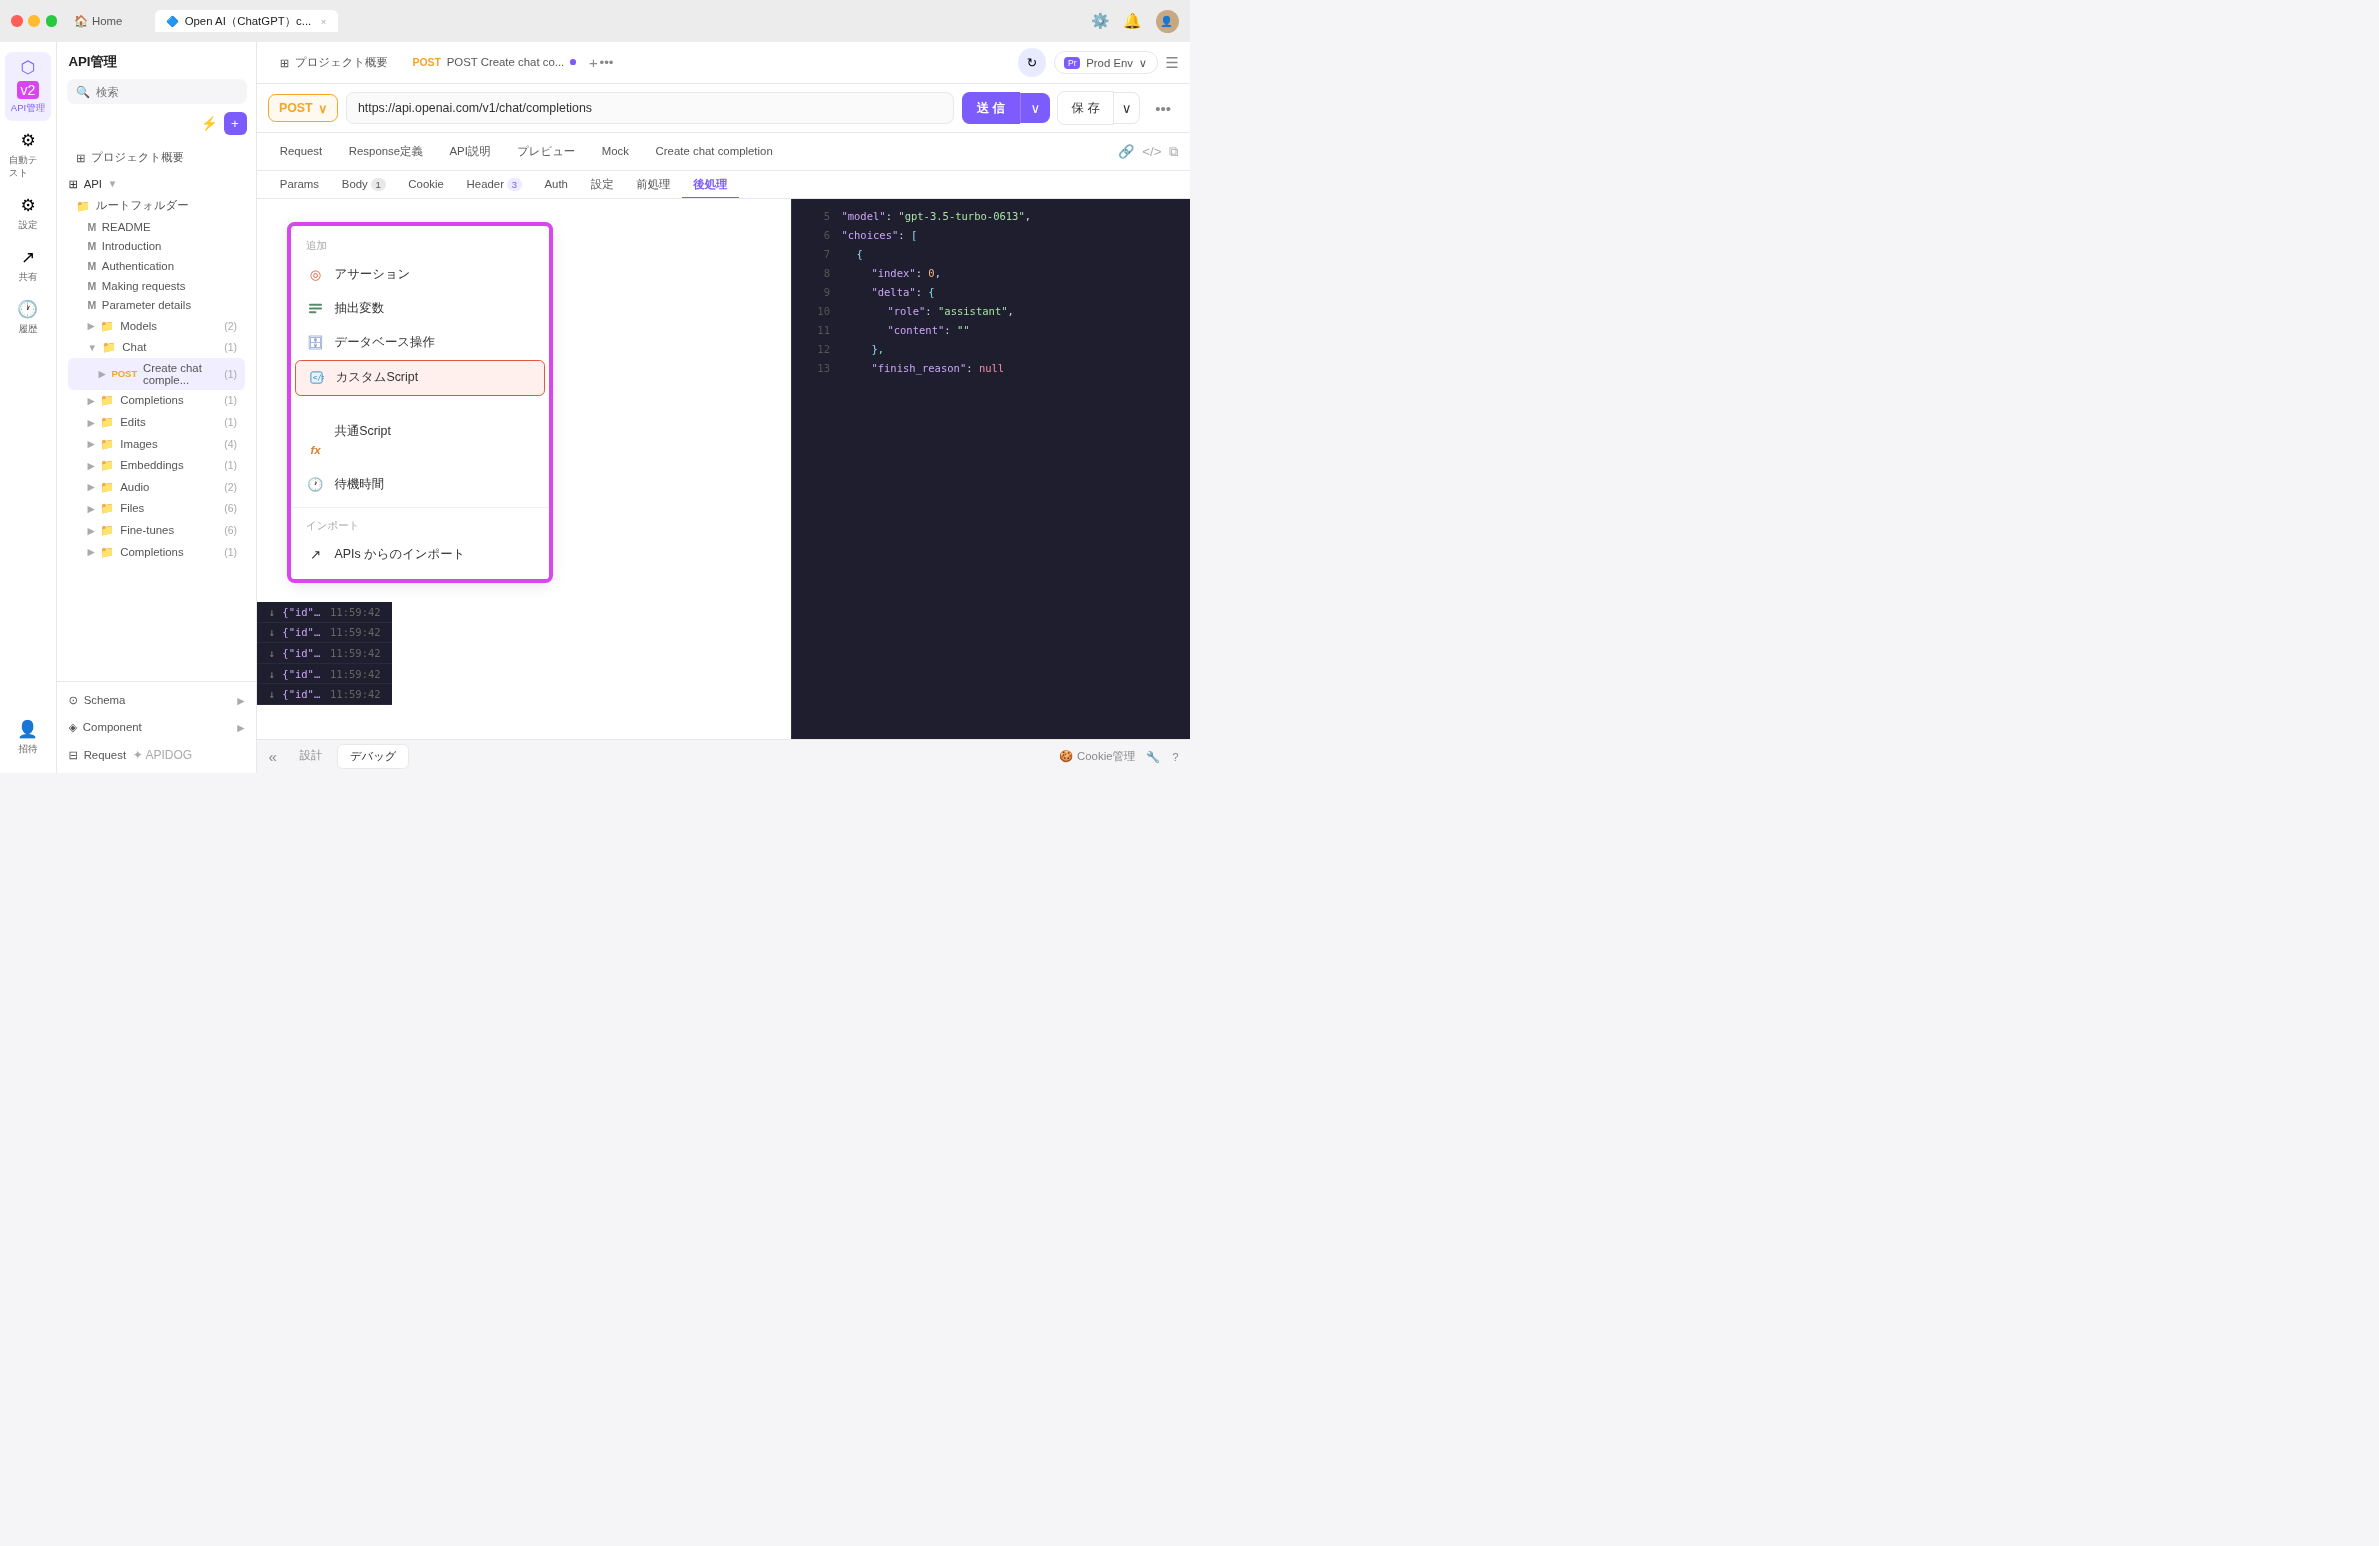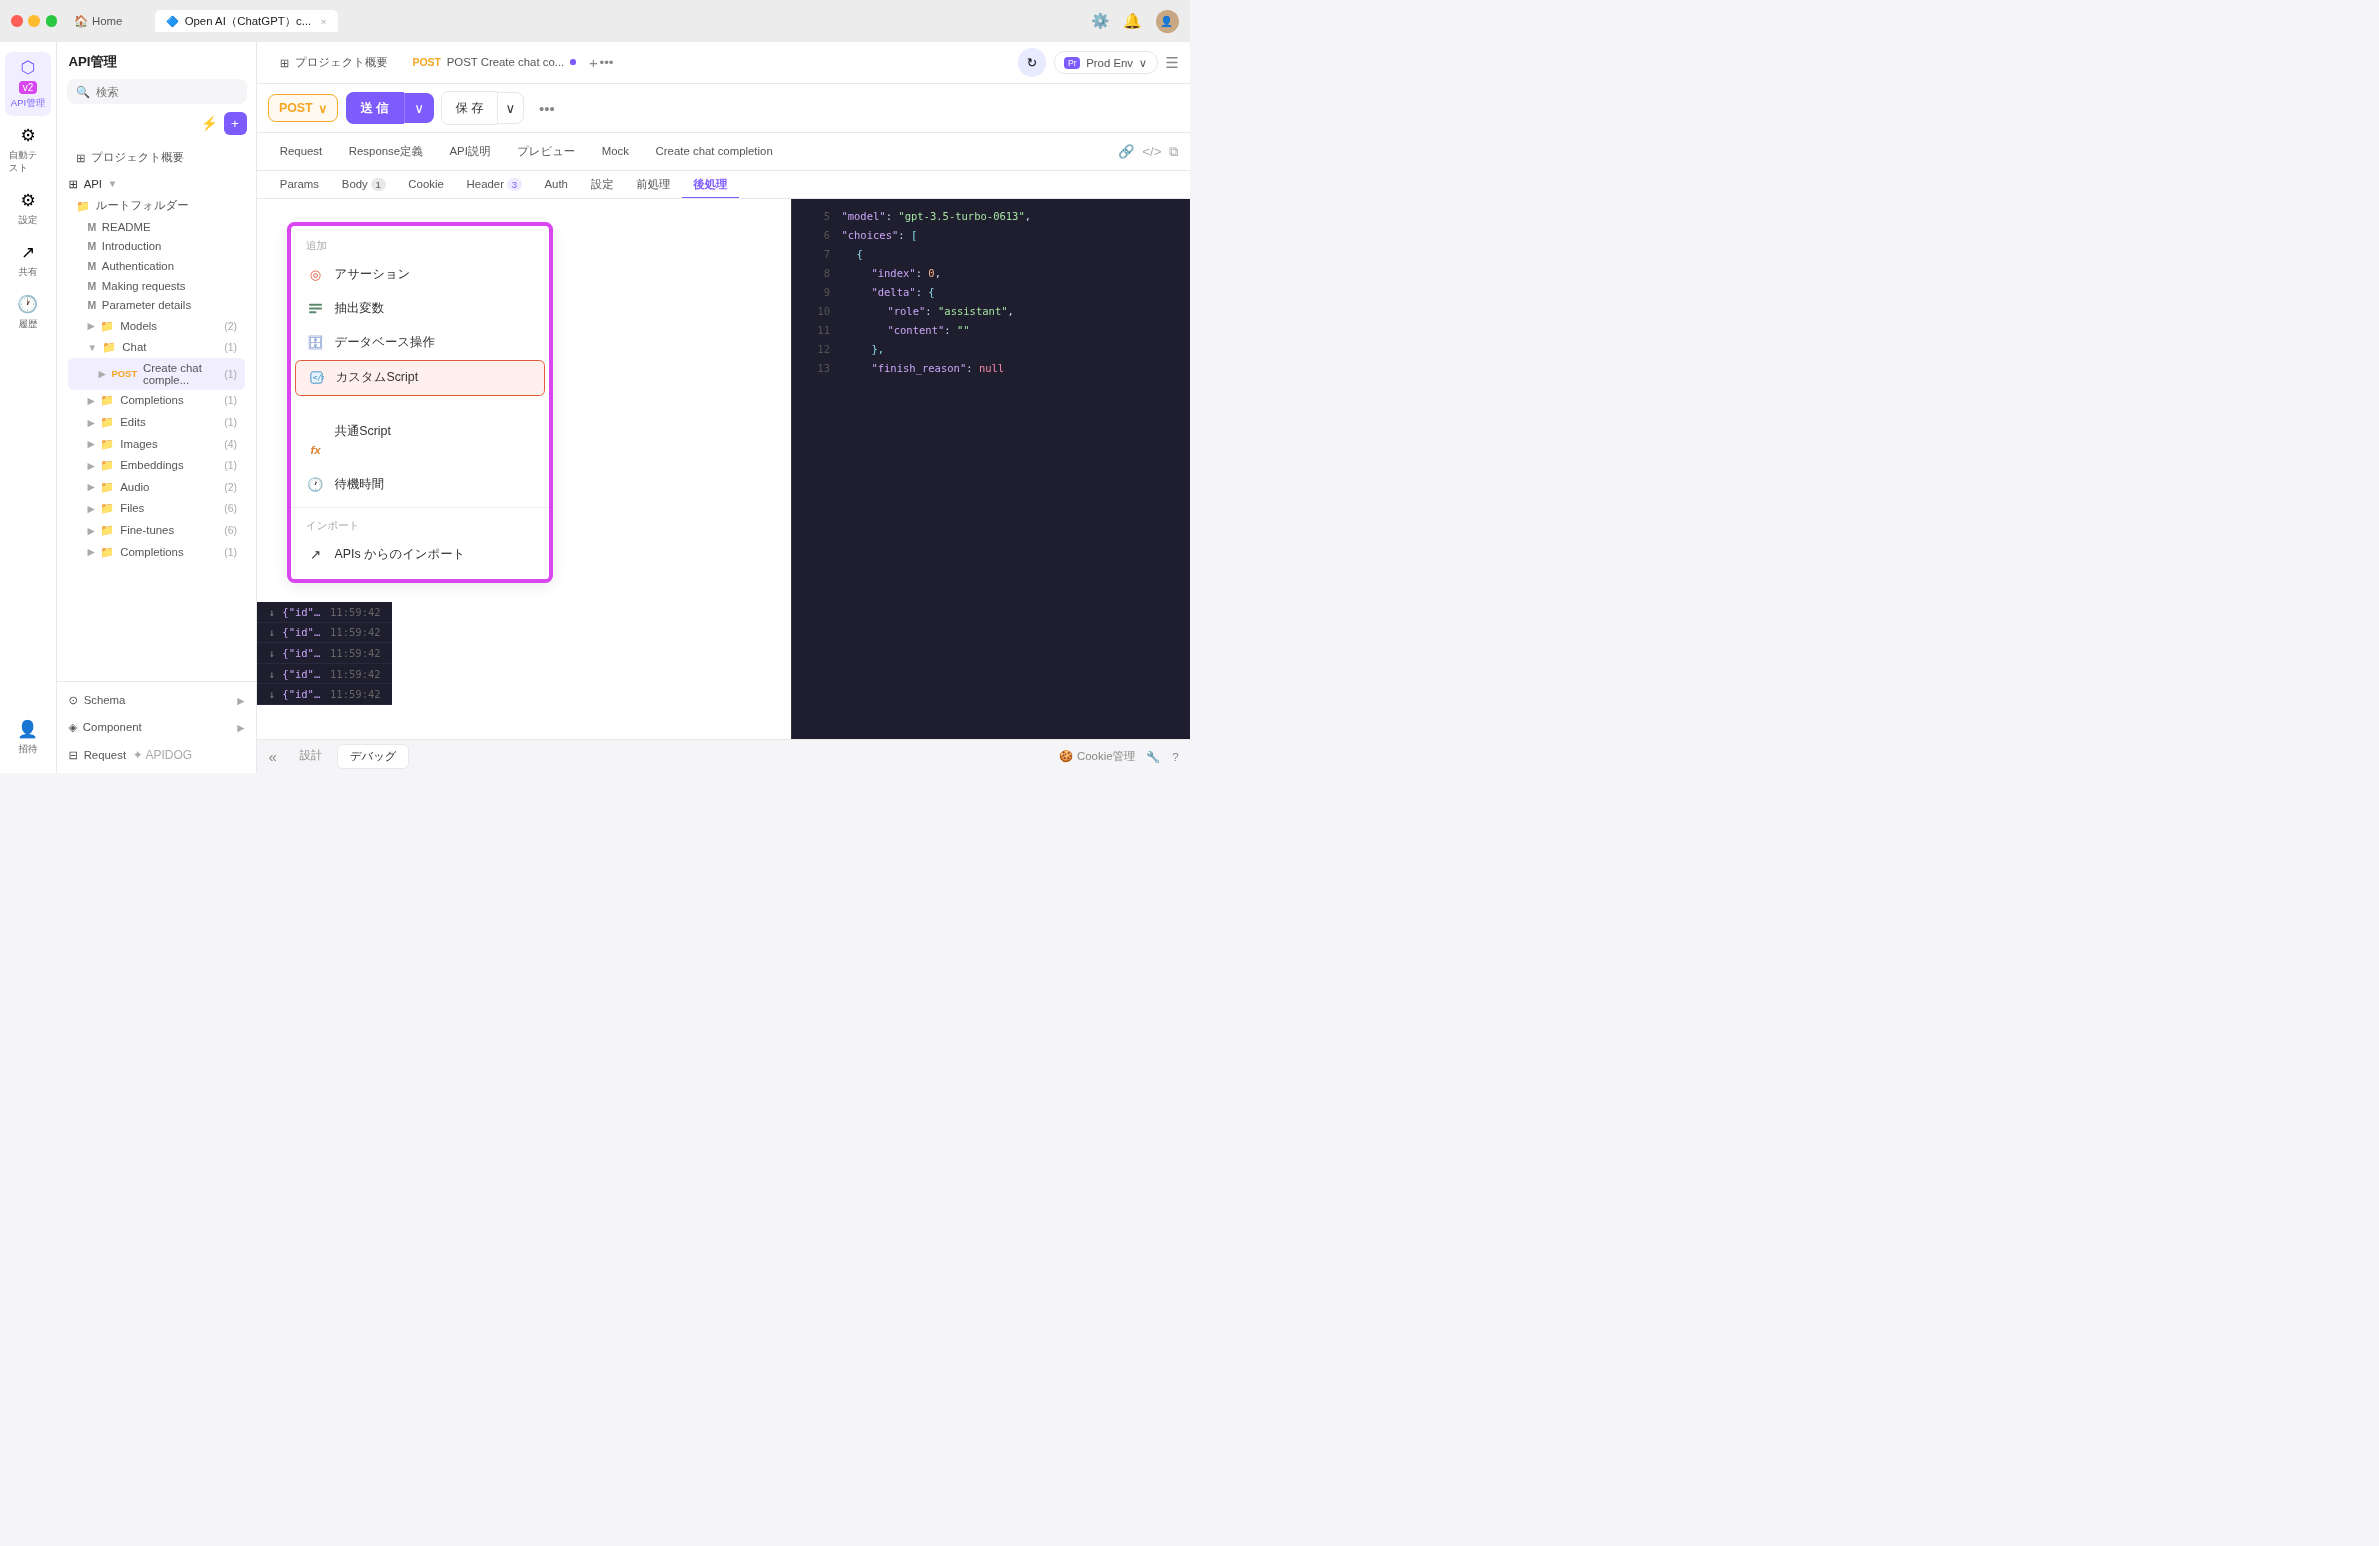--- a/index.html
+++ b/index.html
@@ -24,21 +24,21 @@
 
     
     .main { display: flex; height: calc(773px - 42px); }
 
     
     .iconbar { width: 57px; background: #fff; border-right: 1px solid #e8e8e8; display: flex; flex-direction: column; align-items: center; padding-top: 9.5px; gap: 3.8px; }
     .iconbar-item { width: 46px; display: flex; flex-direction: column; align-items: center; padding: 5.7px 3.8px; border-radius: 7.6px; cursor: pointer; gap: 2.9px; }
     .iconbar-item.active { background: #f0eeff; }
     .iconbar-item .icon-label { font-size: 9.5px; color: #666; }
     .iconbar-item.active .icon-label { color: #7c5cfc; }
-    .iconbar-item .badge { background: #d946ef; color: #fff; border-radius: 3.8px; font-size: 10px; padding: 1px 3.8px; }
+    .iconbar-item .badge { background: #d946ef; color: #fff; border-radius: 3.8px; font-size: 14px; padding: 1px 3.8px; }
     .iconbar-bottom { margin-top: auto; padding-bottom: 11.4px; display: flex; flex-direction: column; align-items: center; gap: 3.8px; }
 
     
     .sidebar { width: 200px; background: #fff; border-right: 1px solid #e8e8e8; display: flex; flex-direction: column; overflow: hidden; }
     .sidebar-header { padding: 11.4px 11.4px 7.6px; display: flex; align-items: center; justify-content: space-between; }
     .sidebar-title { font-size: 13.3px; font-weight: 600; color: #222; }
     .sidebar-search { display: flex; align-items: center; gap: 5.7px; padding: 5.7px 9.5px; background: #f5f5f7; border-radius: 7.6px; margin: 0 9.5px 7.6px; }
     .sidebar-search input { border: none; background: transparent; outline: none; font-size: 11.4px; width: 100%; color: #333; }
     .sidebar-search .search-icon { color: #aaa; font-size: 11.4px; }
     .sidebar-toolbar { display: flex; align-items: center; justify-content: flex-end; gap: 5.7px; padding: 0 9.5px 7.6px; }
@@ -359,20 +359,21 @@
         </div>
         <span class="hamburger">☰</span>
       </div>
     </div>
 
     <div class="urlbar">
       <div class="method-select">
         <span>POST</span>
         <span>∨</span>
       </div>
+      <input class="url-input" type="text" value="https://api.openai.com/v1/chat/completions" style="">
       <div class="send-btn">
         <button class="send-main">送 信</button>
         <button class="send-dropdown">∨</button>
       </div>
       <div class="save-btn">
         <button class="save-main">保 存</button>
         <button class="save-dropdown">∨</button>
       </div>
       <button class="more-btn">•••</button>
     </div>

